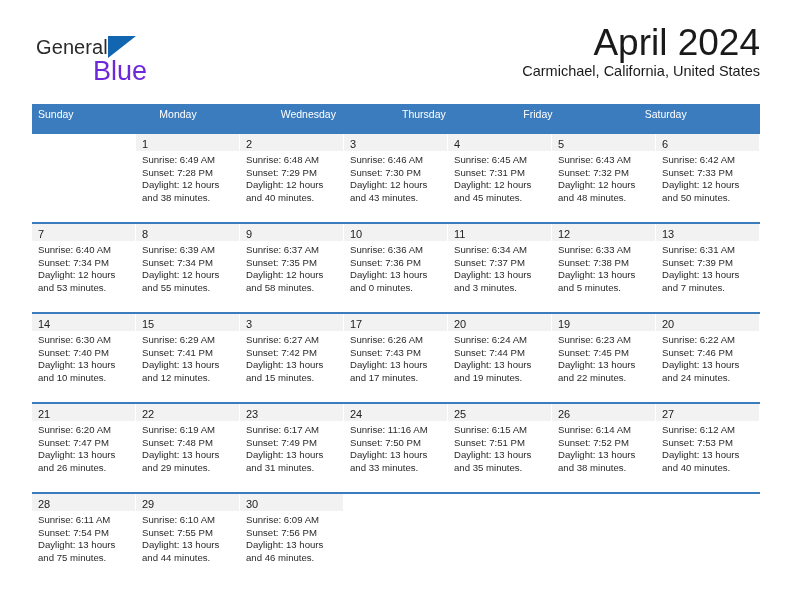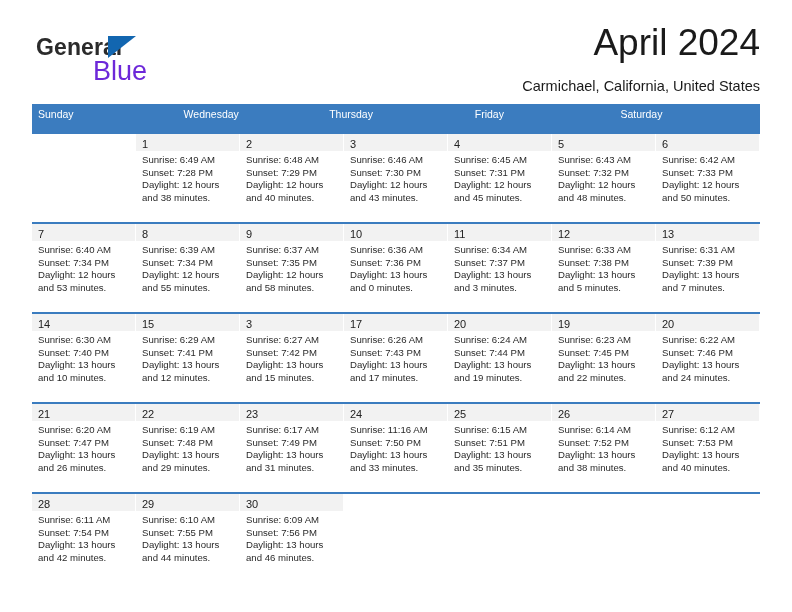--- a/index.html
+++ b/index.html
@@ -33,26 +33,25 @@
     position: absolute;
     left: 4px;
     top: 8px;
     width: 200px;
     height: 58px;
   }
   .logo-general {
     position: absolute;
     left: 0;
     top: 0;
-    font-size: 23px;
+    font-size: 20px;
     letter-spacing: 0.1px;
     color: #2b2b2b;
     font-family: "Liberation Sans", sans-serif;
     line-height: 26px;
-    font-weight: bold;
   }
   .logo-tri {
     position: absolute;
     left: 72px;
     top: 2px;
     width: 0;
     height: 0;
     border-left: 28px solid #1266b0;
     border-bottom: 22px solid transparent;
   }
@@ -74,21 +73,21 @@
   .cal-title {
     font-size: 37px;
     color: #1a1a1a;
     line-height: 34px;
     white-space: nowrap;
   }
   .cal-subtitle {
     font-size: 14.5px;
     color: #1a1a1a;
     line-height: 22px;
-    margin-top: 15px;
+    margin-top: 0;
     white-space: nowrap;
   }
 
   
   .calendar {
     position: absolute;
     left: 32px;
     top: 104px;
     width: 728px;
   }
@@ -158,20 +157,21 @@
       <div class="cal-title">April 2024</div>
       <div class="cal-subtitle">Carmichael, California, United States</div>
     </div>
 
   </div>
 
   <div class="calendar">
 
     <div class="weekday-row">
       <div class="weekday">Sunday</div>
+      <div class="weekday">Monday</div>
       <div class="weekday">Wednesday</div>
       <div class="weekday">Thursday</div>
       <div class="weekday">Friday</div>
       <div class="weekday">Saturday</div>
     </div>
 
     <div class="week first">
       <div class="day-cell empty">
         <div class="day-num-bar"><span class="day-num"></span></div>
         <div class="day-body"></div>
@@ -430,21 +430,21 @@
       </div>
     </div>
 
     <div class="week">
       <div class="day-cell">
         <div class="day-num-bar"><span class="day-num">28</span></div>
         <div class="day-body">
           <div class="day-line">Sunrise: 6:11 AM</div>
           <div class="day-line">Sunset: 7:54 PM</div>
           <div class="day-line">Daylight: 13 hours</div>
-          <div class="day-line">and 42 minutes.</div>
+          <div class="day-line">and 75 minutes.</div>
         </div>
       </div>
       <div class="day-cell">
         <div class="day-num-bar"><span class="day-num">29</span></div>
         <div class="day-body">
           <div class="day-line">Sunrise: 6:10 AM</div>
           <div class="day-line">Sunset: 7:55 PM</div>
           <div class="day-line">Daylight: 13 hours</div>
           <div class="day-line">and 44 minutes.</div>
         </div>

